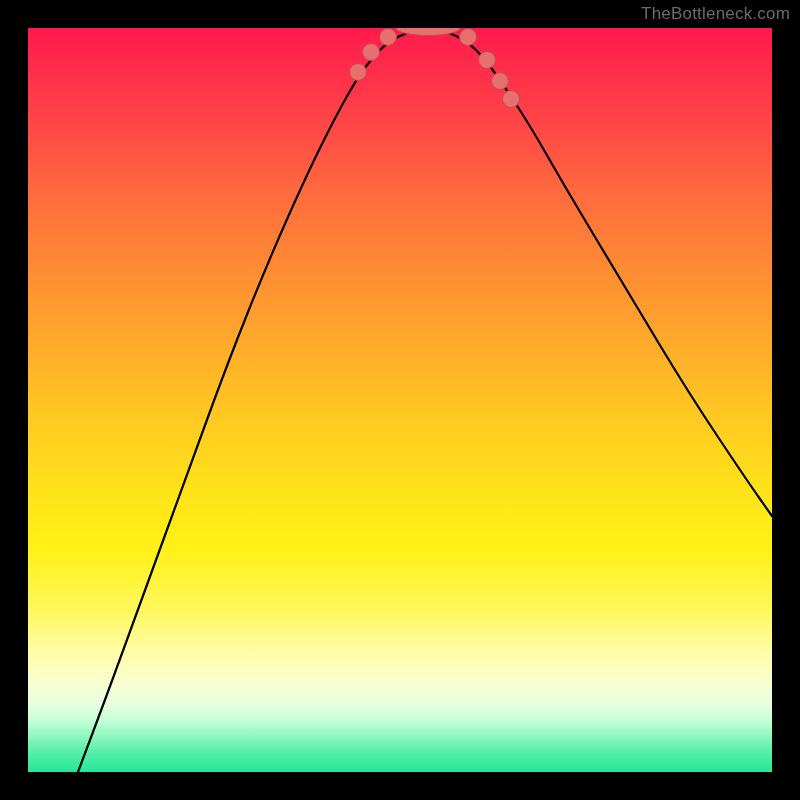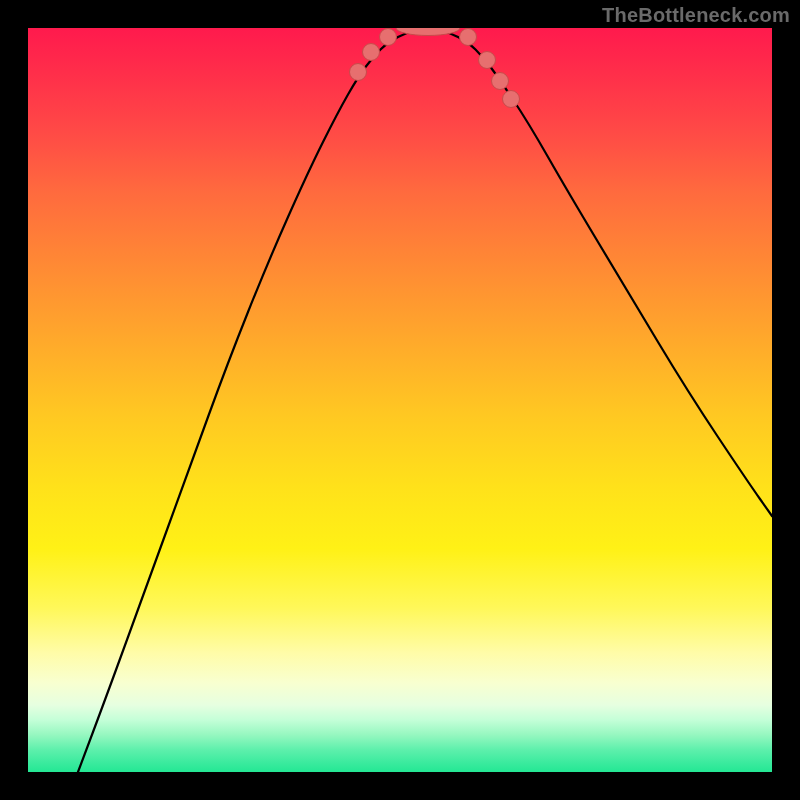--- a/index.html
+++ b/index.html
@@ -54,22 +54,22 @@
   }
   .curve-svg {
     position: absolute;
     inset: 0;
   }
   .watermark {
     position: absolute;
     top: 4px;
     right: 10px;
     color: #6a6a6a;
-    font-size: 20px;
-    font-weight: 700;
+    font-size: 17px;
+    font-weight: 400;
     letter-spacing: 0.2px;
     user-select: none;
   }
 </style>
 </head>
 <body>
 
 <div class="frame">
 
   <div class="plot-area">

